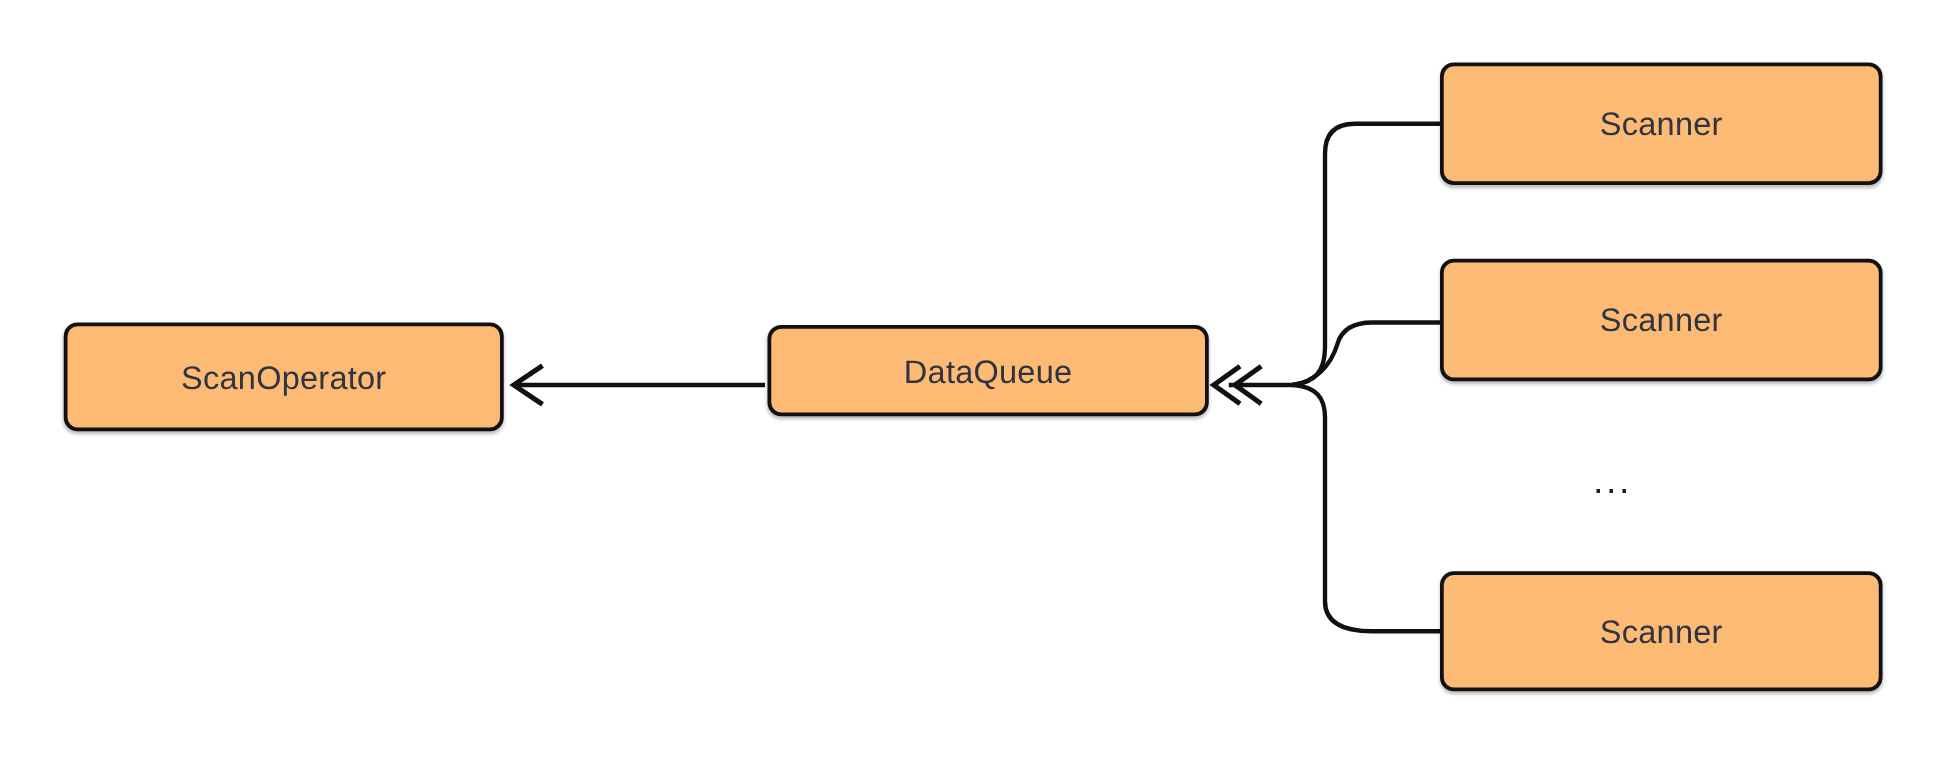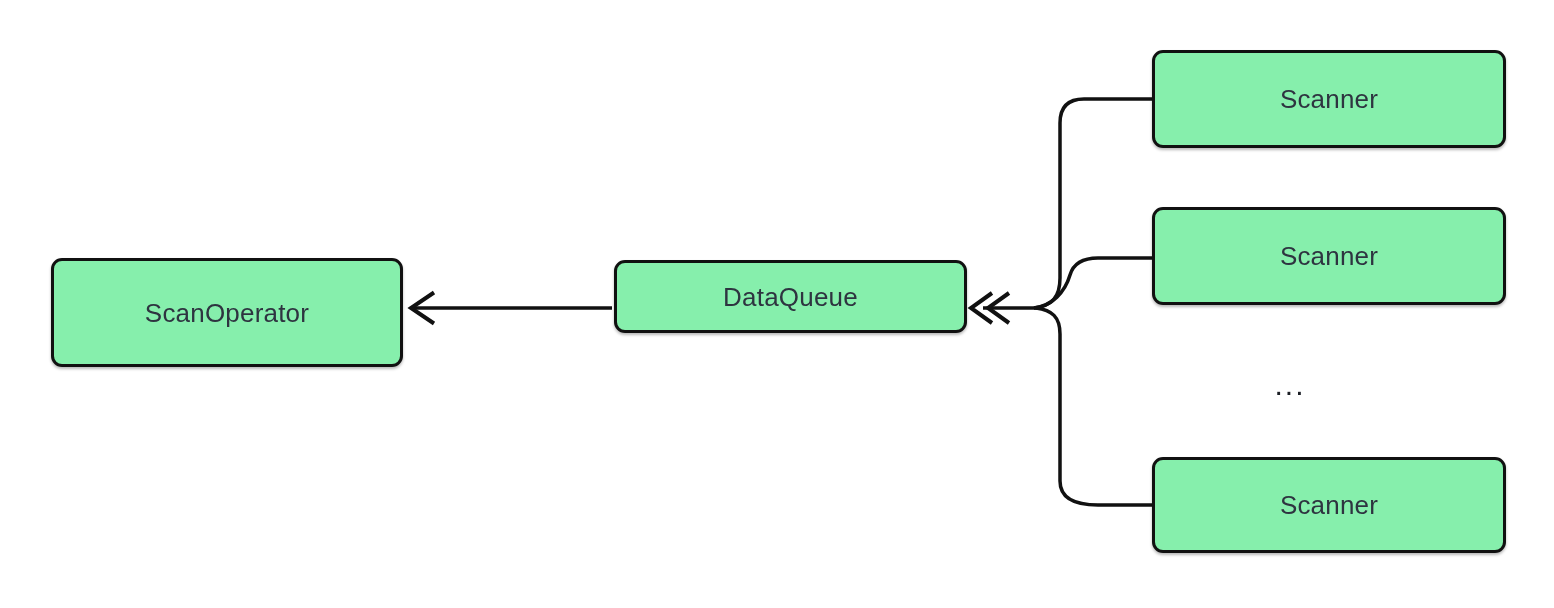--- a/index.html
+++ b/index.html
@@ -18,36 +18,36 @@
   .edges-layer {
     position: absolute;
     left: 0;
     top: 0;
     width: 1554px;
     height: 608px;
   }
   .node {
     position: absolute;
     box-sizing: border-box;
-    background: #86efac;
+    background: #fdba74;
     border: 3.5px solid #111111;
     border-radius: 11px;
     box-shadow: 0 2px 3px rgba(0,0,0,0.28);
     display: flex;
     align-items: center;
     justify-content: center;
   }
   .node .label {
     color: #2e3440;
     font-size: 26px;
     line-height: 1;
     letter-spacing: 0.2px;
     white-space: nowrap;
   }
-  .node-scan-operator { left: 51px;   top: 258px; width: 352px; height: 109px; }
+  .node-scan-operator { left: 51px;   top: 258px; width: 352px; height: 87px; }
   .node-data-queue    { left: 614px;  top: 260px; width: 353px; height: 73px; }
   .node-scanner-1     { left: 1152px; top: 50px;  width: 354px; height: 98px; }
   .node-scanner-2     { left: 1152px; top: 207px; width: 354px; height: 98px; }
   .node-scanner-3     { left: 1152px; top: 457px; width: 354px; height: 96px; }
   .ellipsis {
     position: absolute;
     left: 1240px;
     top: 363px;
     width: 100px;
     height: 44px;

